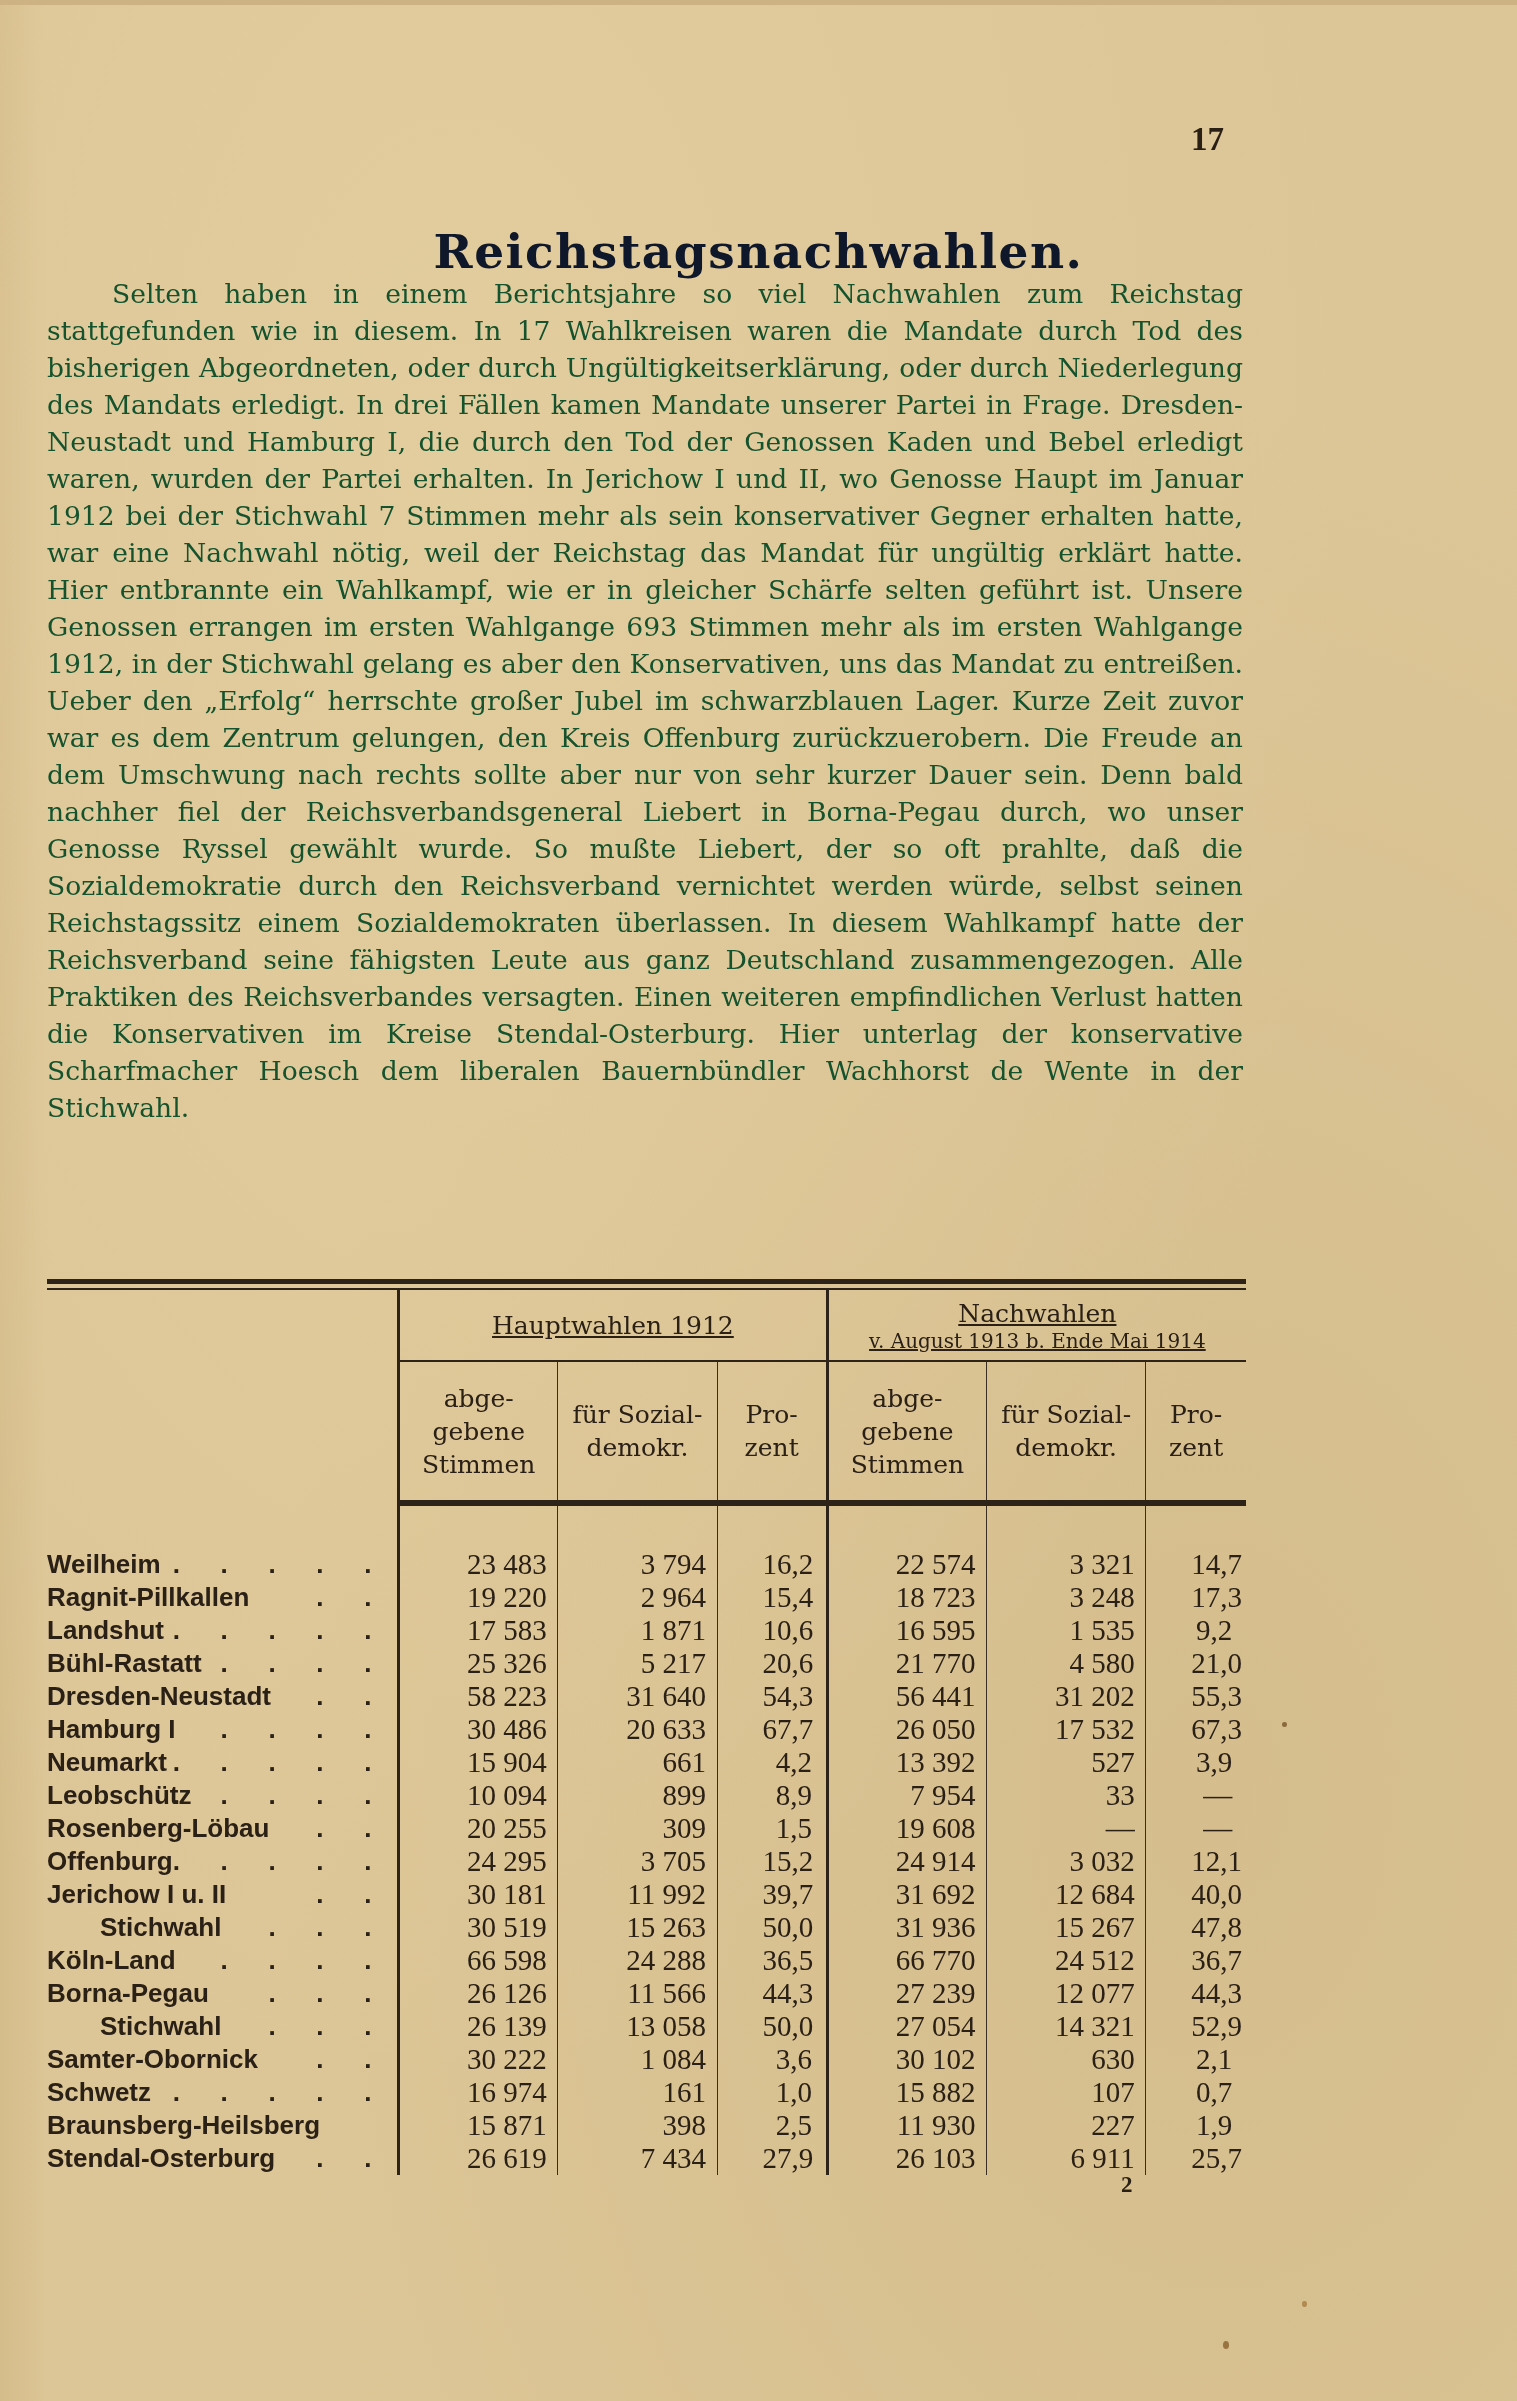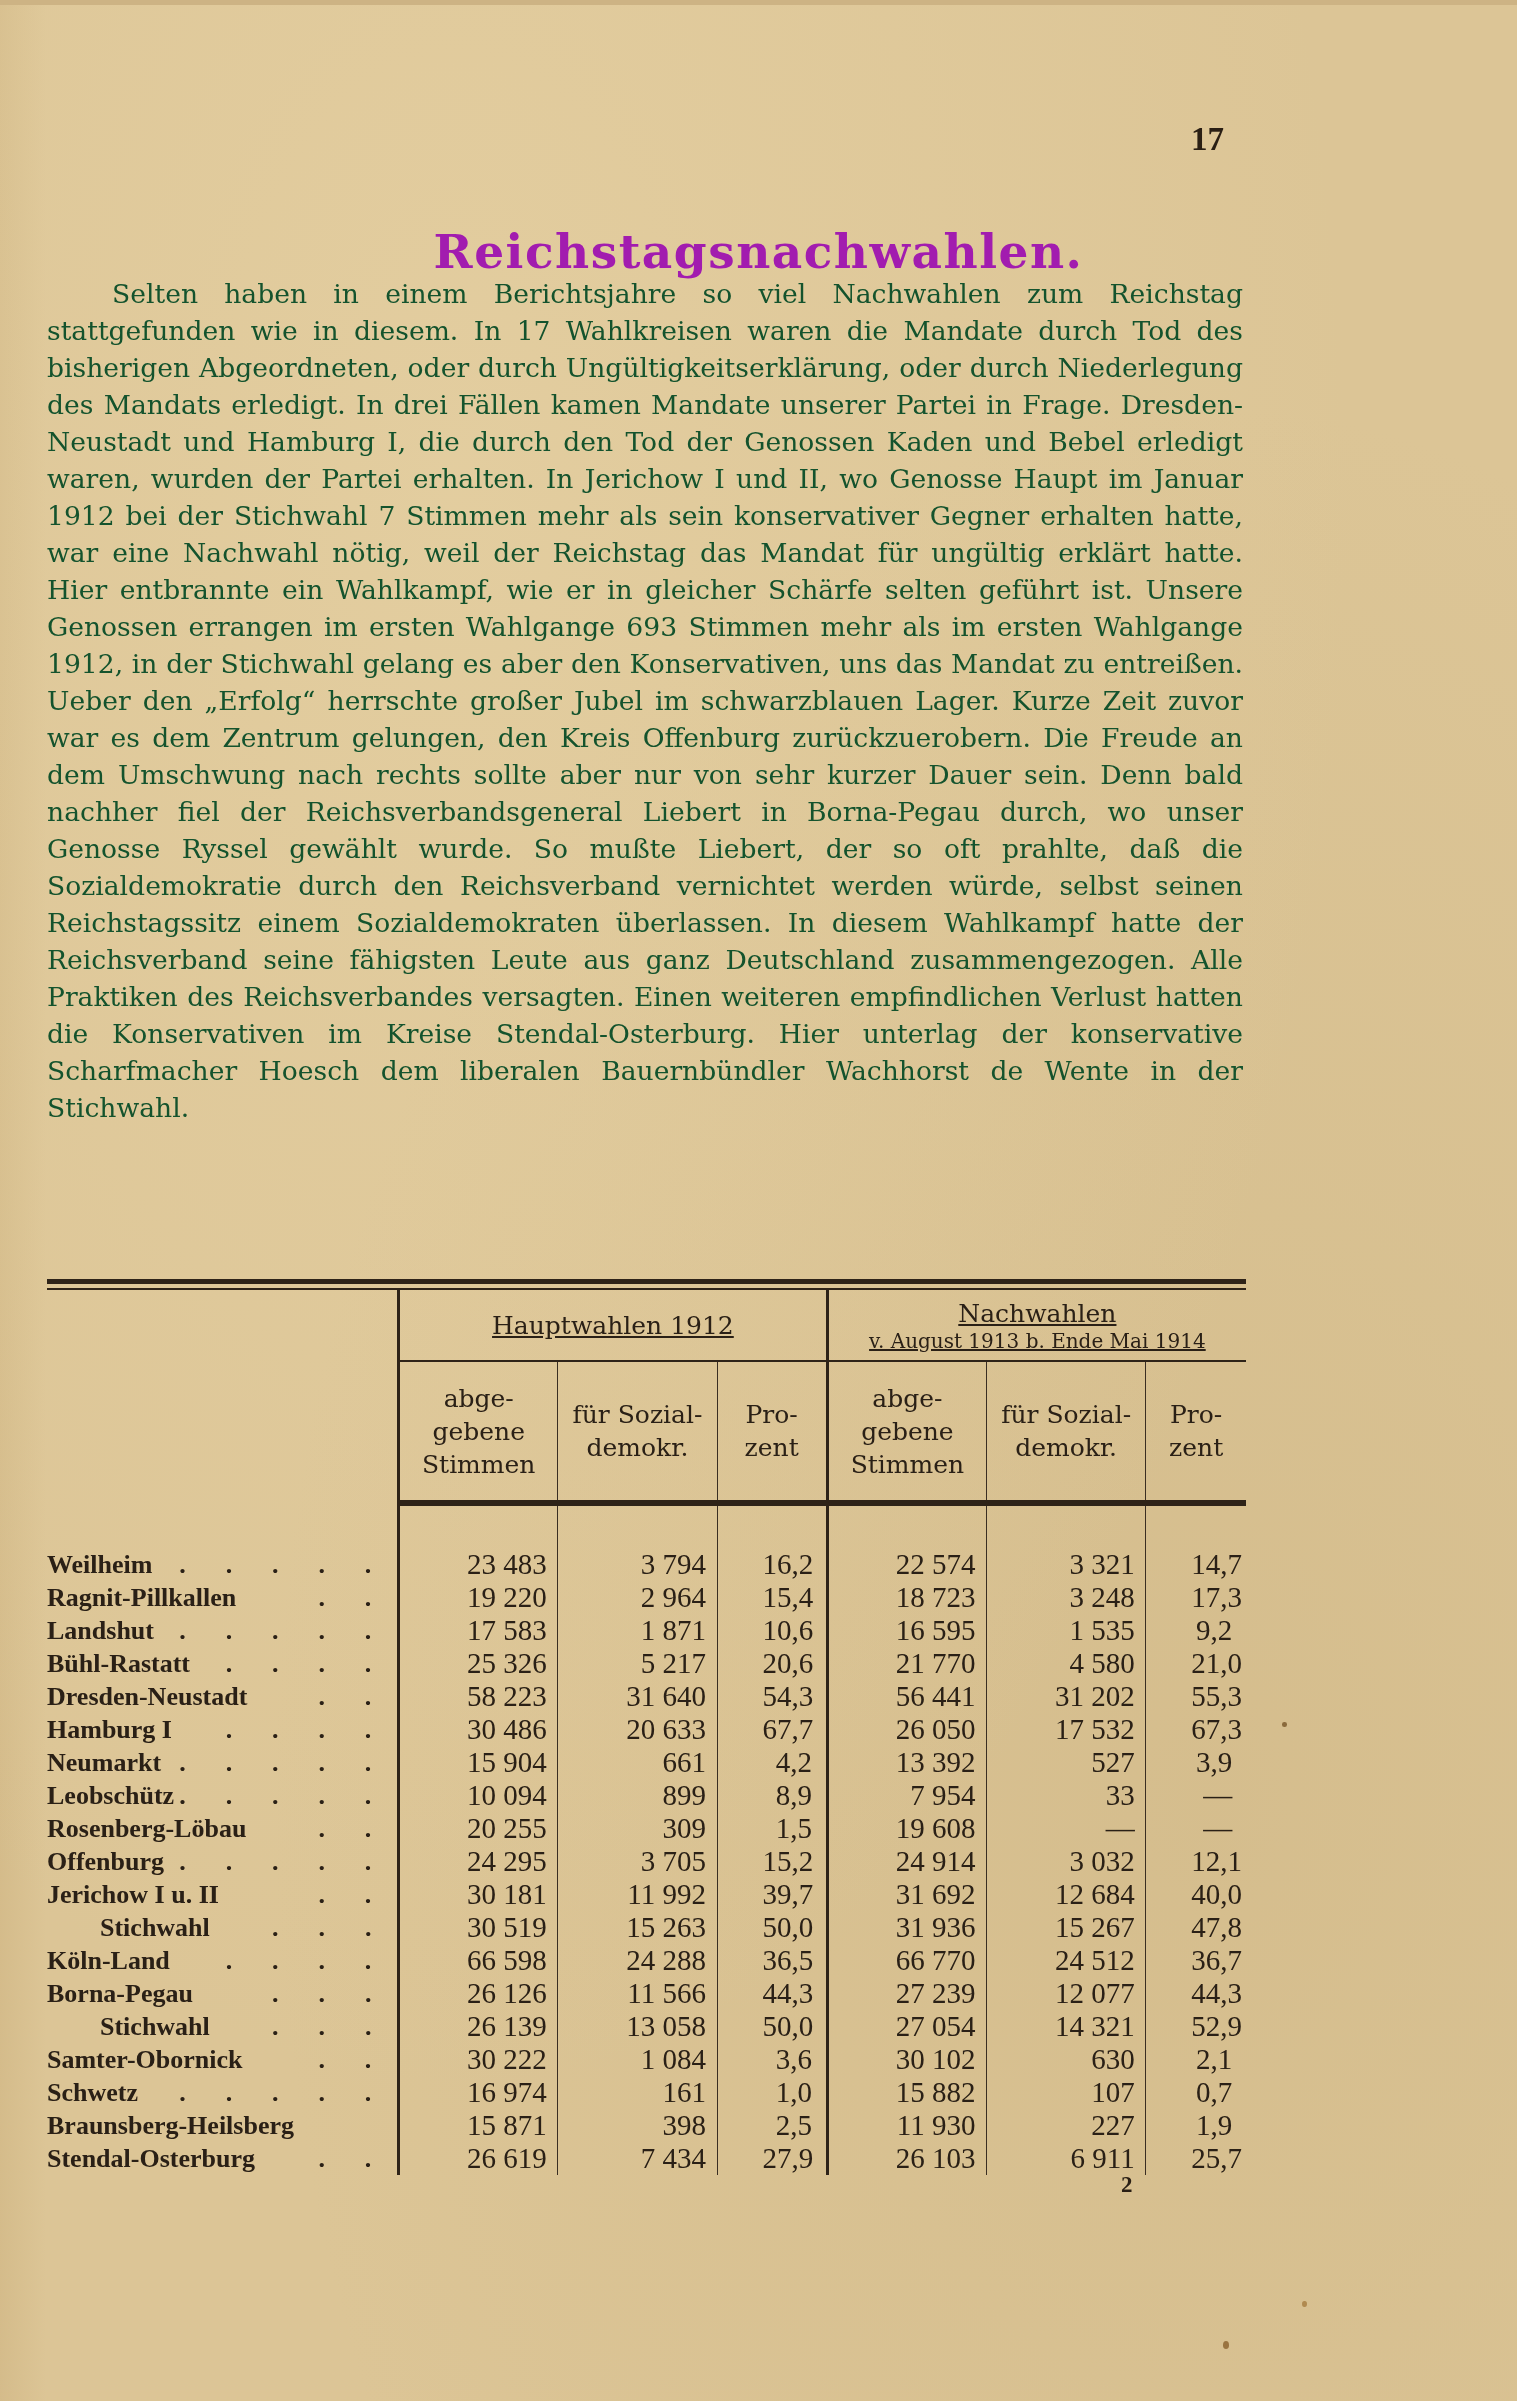--- a/index.html
+++ b/index.html
@@ -8,41 +8,41 @@
     background: #dcc596;
     background-image:
       radial-gradient(ellipse at 30% 20%, rgba(235,215,170,0.45), transparent 60%),
       radial-gradient(ellipse at 80% 75%, rgba(200,175,125,0.35), transparent 55%),
       linear-gradient(90deg, rgba(190,160,105,0.25) 0px, rgba(0,0,0,0) 46px);
     color: #2a1f14;
     font-family: "DejaVu Serif", serif;
   }
   .topline { position:absolute; left:0; top:0; width:1517px; height:4.6px; background:#cdb384; }
   .page-number { position:absolute; left:1191px; top:121px; font-size:33px; font-family:"Liberation Serif", serif; font-weight:bold; }
-  .title { position:absolute; left:0; width:1517px; top:193px; text-align:center; font-family:"DejaVu Serif", serif; font-weight:bold; font-size:47px; letter-spacing:1.5px; color:#a21caf; }
+  .title { position:absolute; left:0; width:1517px; top:193px; text-align:center; font-family:"DejaVu Serif", serif; font-weight:bold; font-size:47px; letter-spacing:1.5px; color:#0f172a; }
   .body-text { position:absolute; left:47px; width:1196px; top:275px; font-family:"DejaVu Serif", serif; font-size:26.6px; line-height:37px; text-align:justify; color:#14532d; }
   .body-text p { margin:0; text-indent:65px; text-align-last:left; }
   .body-text p + p { margin-top:6px; }
 
   .table-wrap { position:absolute; left:47px; top:1279px; width:1199px; }
   .rule-top { height:4.6px; background:#2e2318; }
   .rule-thin { height:2.3px; background:#2e2318; margin-top:4.6px; }
   table { border-collapse:collapse; width:1199px; table-layout:fixed; font-family:"Liberation Serif", serif; }
   col.c0 { width:351px; } col.c1 { width:159px; } col.c2 { width:159px; } col.c3 { width:110px; }
   col.c4 { width:159px; } col.c5 { width:159px; } col.c6 { width:100px; }
   th { font-weight:normal; font-family:"DejaVu Serif", serif; font-size:25px; line-height:33px; color:#2a2016; padding:0; vertical-align:middle; }
   th.group { height:70px; border-bottom:2.3px solid #2e2318;text-decoration:underline; }
   th.group .sub { display:block; font-size:20px; line-height:23px; }
   th.sub-h { height:138px; }
   .bl-thick { border-left:3px solid #2e2318; }
   .bl-thin { border-left:1.5px solid #3a2e22; }
   thead tr.last th { border-bottom:6px solid #2e2318; }
   tbody tr.spacer td { height:42px; }
   td { font-size:29px; line-height:33px; height:33px; padding:0 10.6px 0 0; text-align:right; white-space:nowrap; color:#2a2016; }
-  td.name { text-align:left; padding:0; font-family:Liberation Serif, serif; font-size:26px; font-weight:bold; position:relative; }
+  td.name { text-align:left; padding:0; font-family:Liberation Sans, sans-serif; font-size:26px; font-weight:bold; position:relative; }
   td.name.indent span.lbl { padding-left:53px; }
   td.name .dots { position:absolute; right:9px; top:0; letter-spacing:16.7px; font-weight:bold; }
   td.pct { padding-right:13.7px;padding-left:45px; }
   .signature { position:absolute; left:1121px; top:2172px; font-family:"Liberation Serif", serif; font-weight:bold; font-size:23px; }
   .speck { position:absolute; border-radius:50%; background:#8a6a3c; }
 </style>
 </head>
 <body>
 
 <div class="topline"></div>

